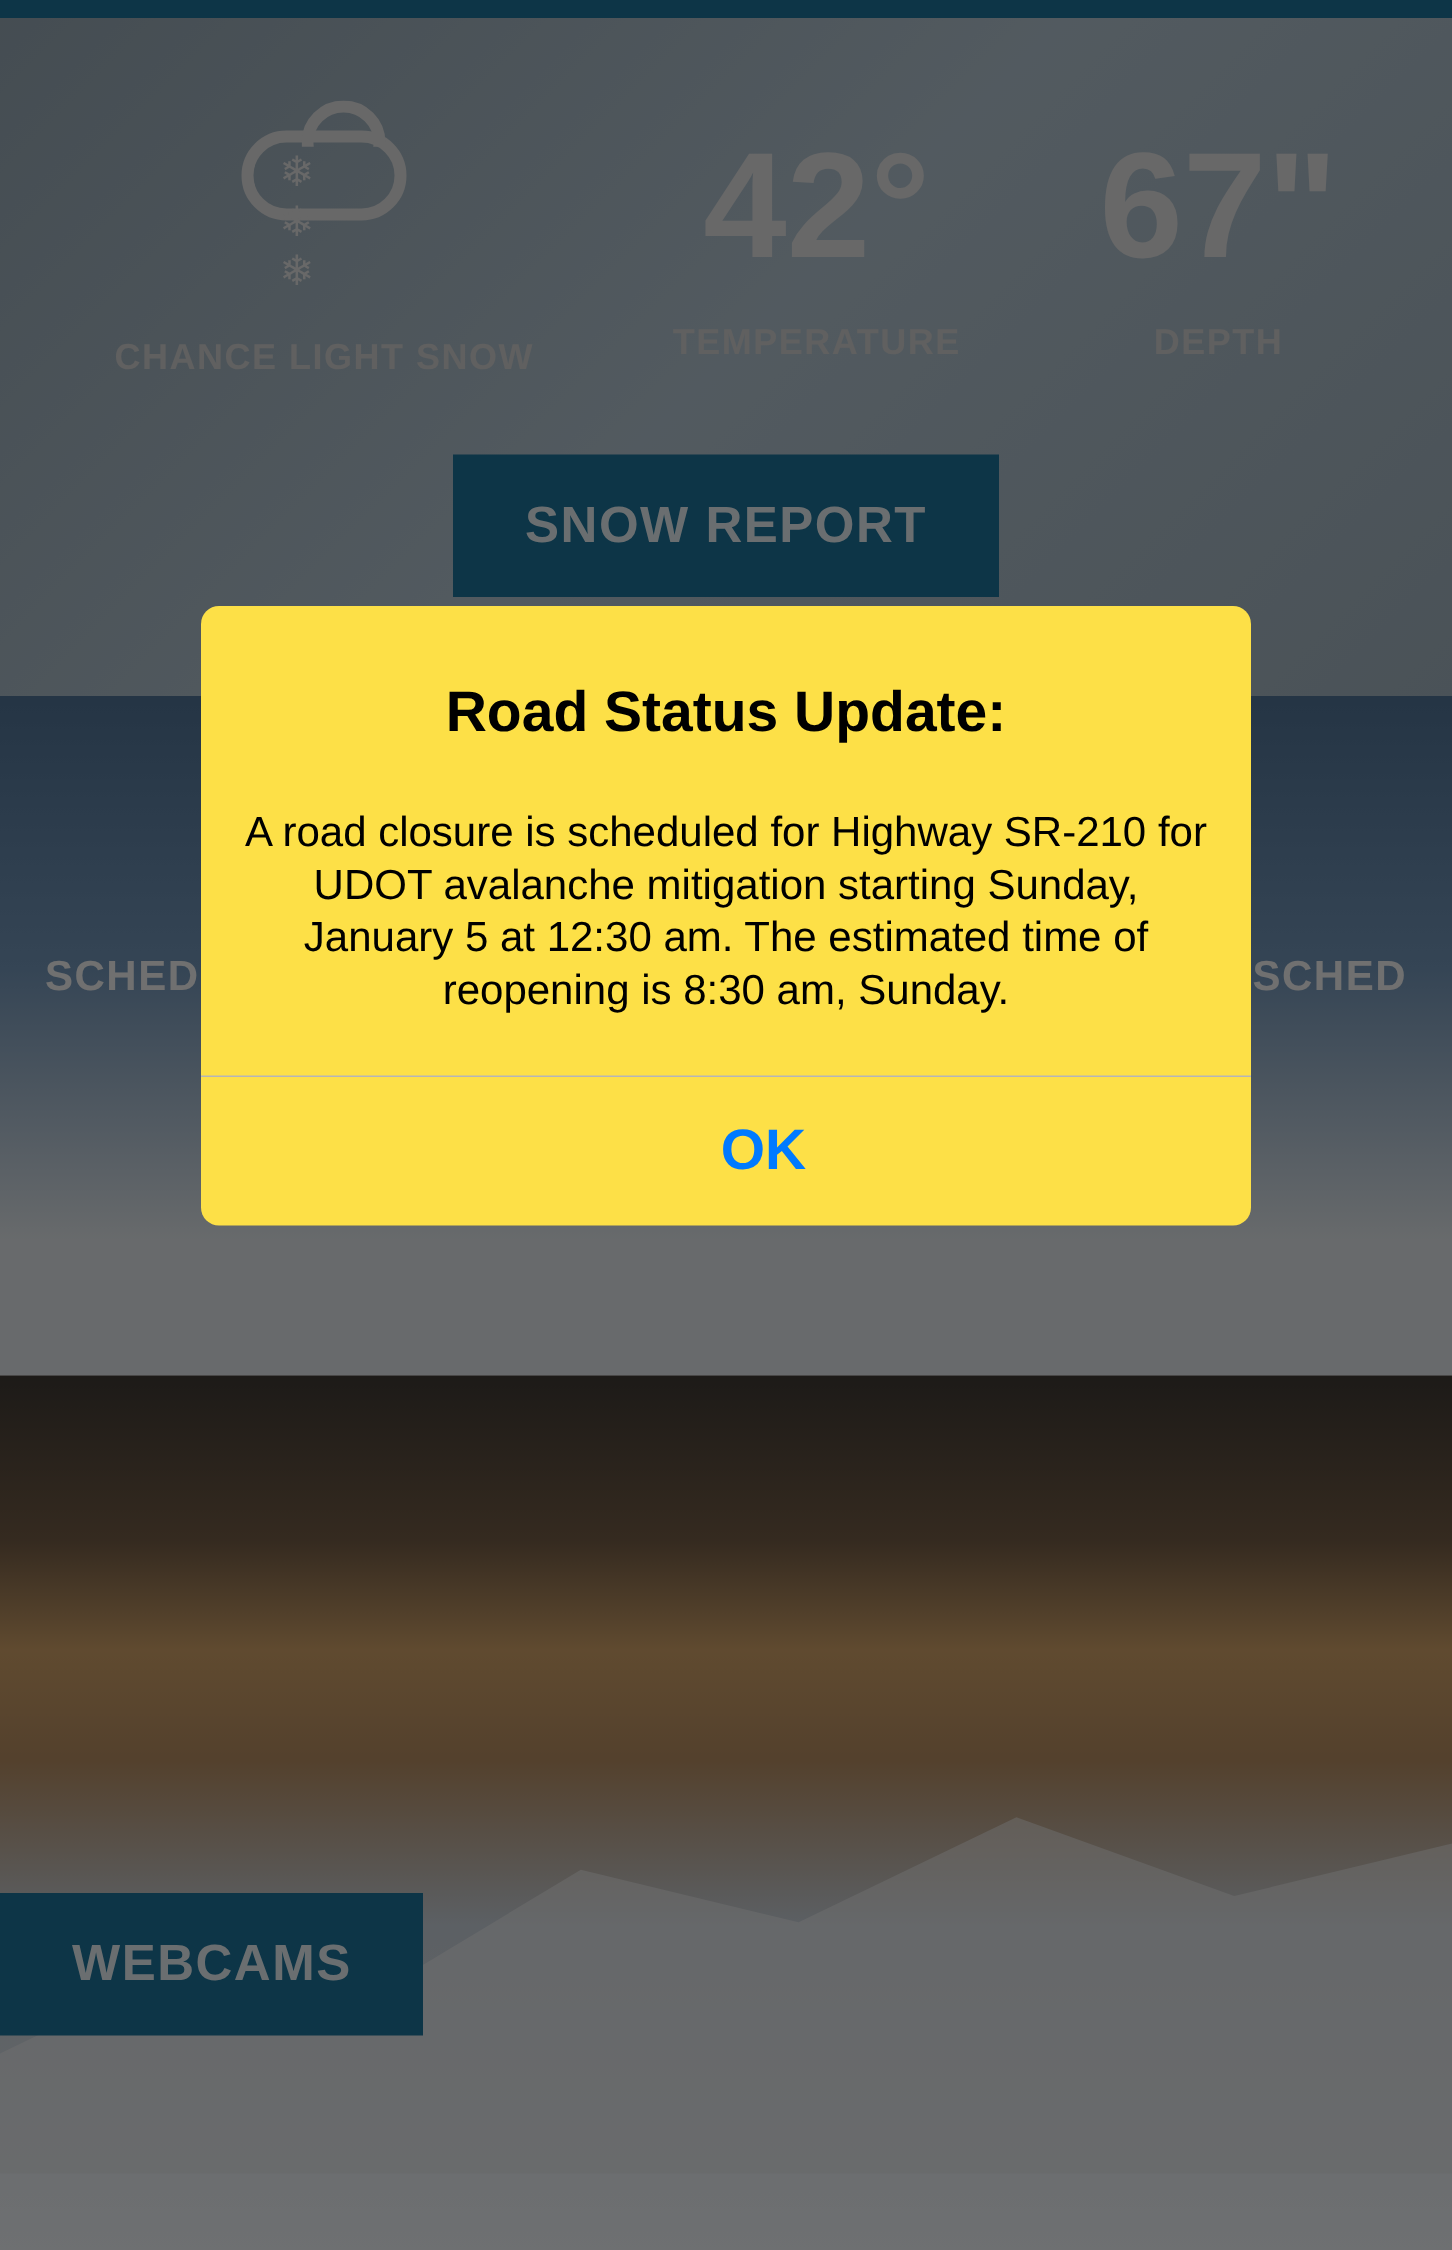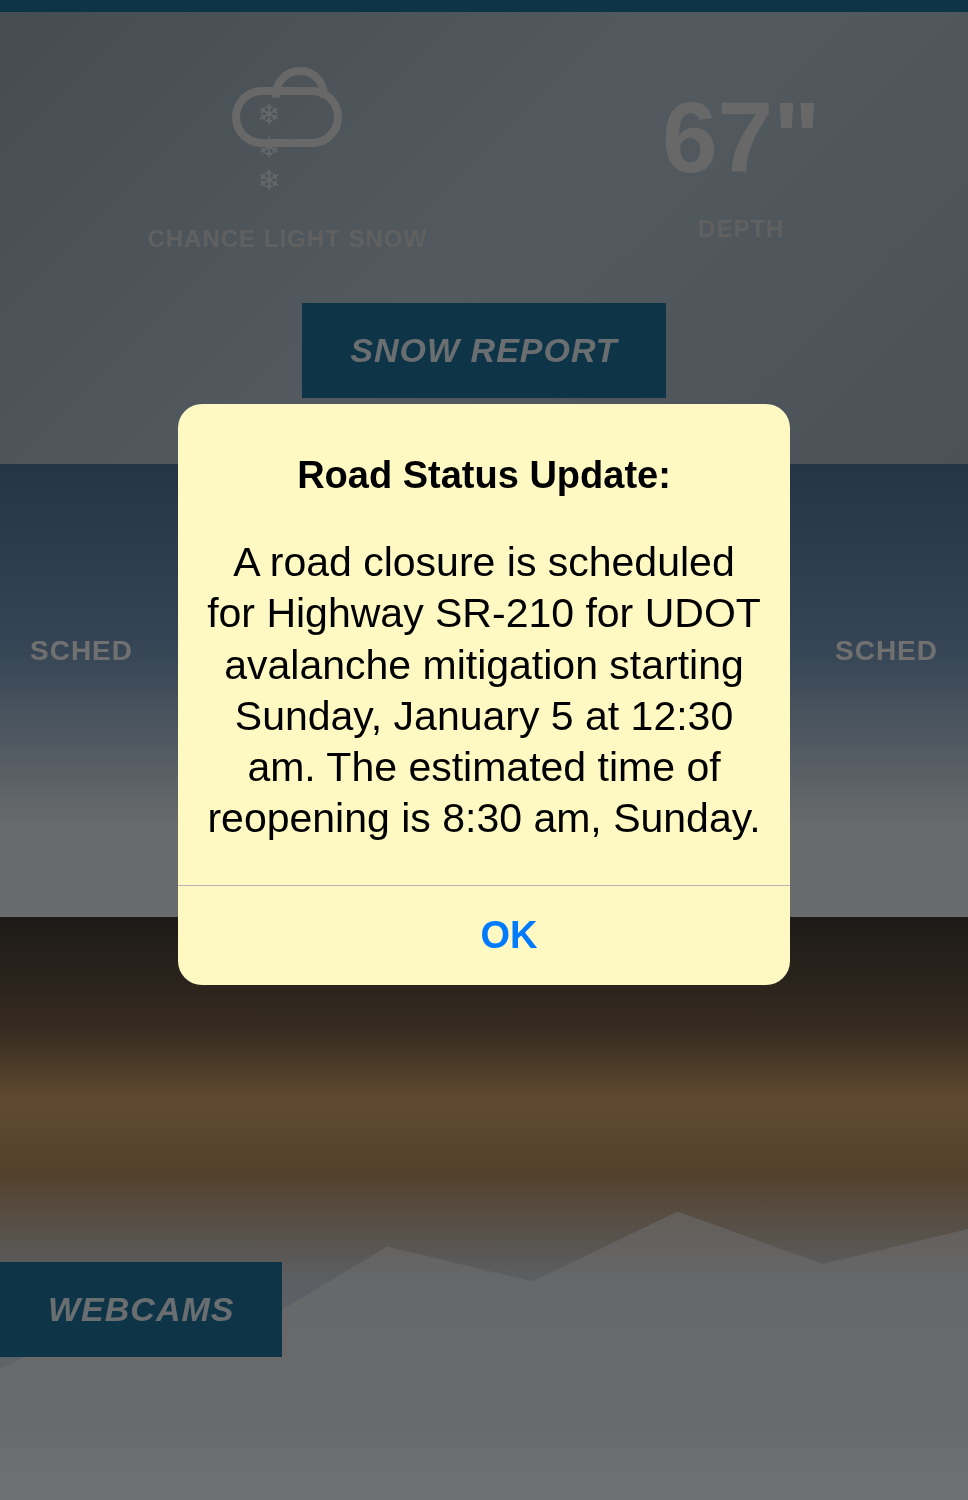--- a/index.html
+++ b/index.html
@@ -96,21 +96,20 @@
       letter-spacing: 1px;
     }
     .btn {
       background: #1a6a8e;
       color: #d5dde0;
       font-size: 34px;
       font-weight: 700;
       padding: 28px 48px;
       border: none;
       letter-spacing: 1px;
-      font-style: italic;
     }
     .snow-report-btn {
       margin-top: 50px;
     }
     .section2 {
       height: 453px;
       background: linear-gradient(180deg, #4a6a8a 0%, #6a8aaa 40%, #d0d5d8 80%);
       position: relative;
       display: flex;
       flex-direction: column;
@@ -168,38 +167,38 @@
       width: 100%;
       height: 100%;
       background: rgba(0, 0, 0, 0.5);
       z-index: 10;
     }
     .dialog {
       position: absolute;
       top: 404px;
       left: 50%;
       transform: translateX(-50%);
-      width: 612px;
-      background: #fef9c3;
-      border-radius: 24px;
+      width: 700px;
+      background: #fde047;
+      border-radius: 12px;
       z-index: 20;
       overflow: hidden;
     }
     .dialog-content {
       padding: 50px 28px 40px;
       text-align: center;
     }
     .dialog-title {
       font-size: 38px;
       font-weight: 700;
       color: #000;
       margin-bottom: 40px;
     }
     .dialog-body {
-      font-size: 41px;
+      font-size: 28px;
       color: #000;
       line-height: 1.25;
     }
     .dialog-divider {
       height: 1px;
       background: #b5b5b8;
     }
     .dialog-btn {
       width: 100%;
       padding: 28px 0;
@@ -221,20 +220,24 @@
   <div class="section1">
     <div class="weather-row">
       <div class="weather-item">
         <div class="snow-icon">
           <div class="cloud"></div>
           <div class="snowflakes">❄ ❄ ❄</div>
         </div>
         <div class="label">CHANCE LIGHT SNOW</div>
       </div>
       <div class="weather-item">
+        <div class="big-number">42°</div>
+        <div class="label">TEMPERATURE</div>
+      </div>
+      <div class="weather-item">
         <div class="big-number">67"</div>
         <div class="label">DEPTH</div>
       </div>
     </div>
     <button class="btn snow-report-btn">SNOW REPORT</button>
   </div>
 
   <div class="section2">
     <div class="stats-row">
       <div class="stat-label">SCHED</div>

